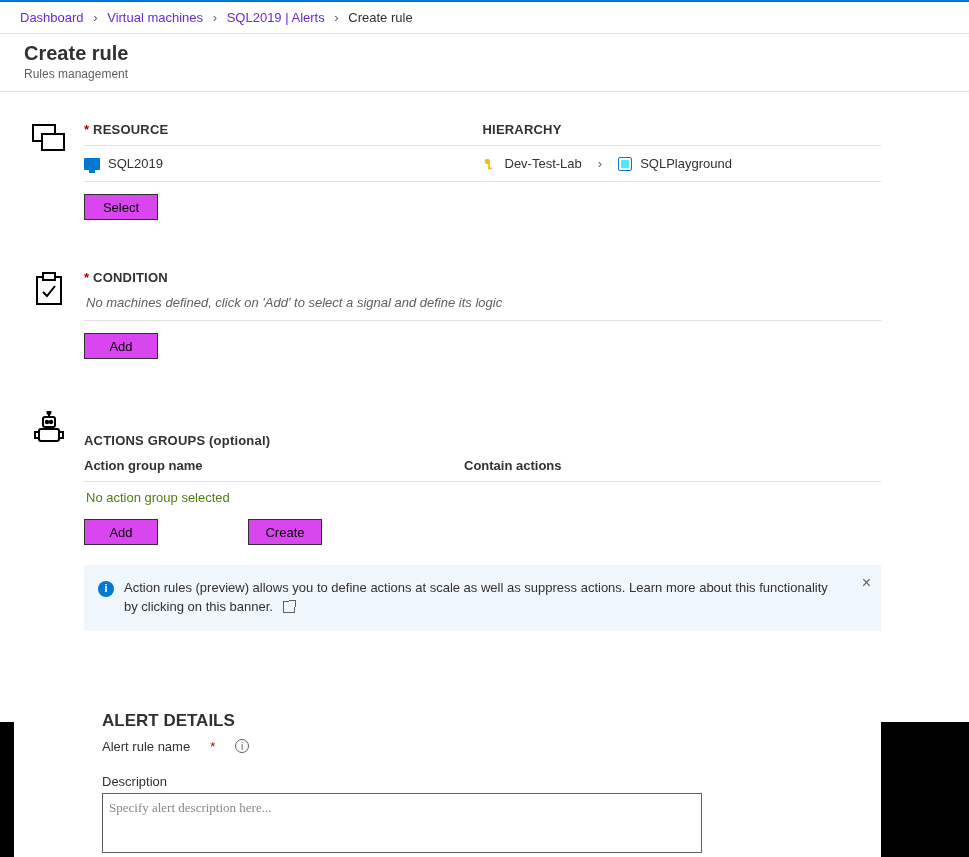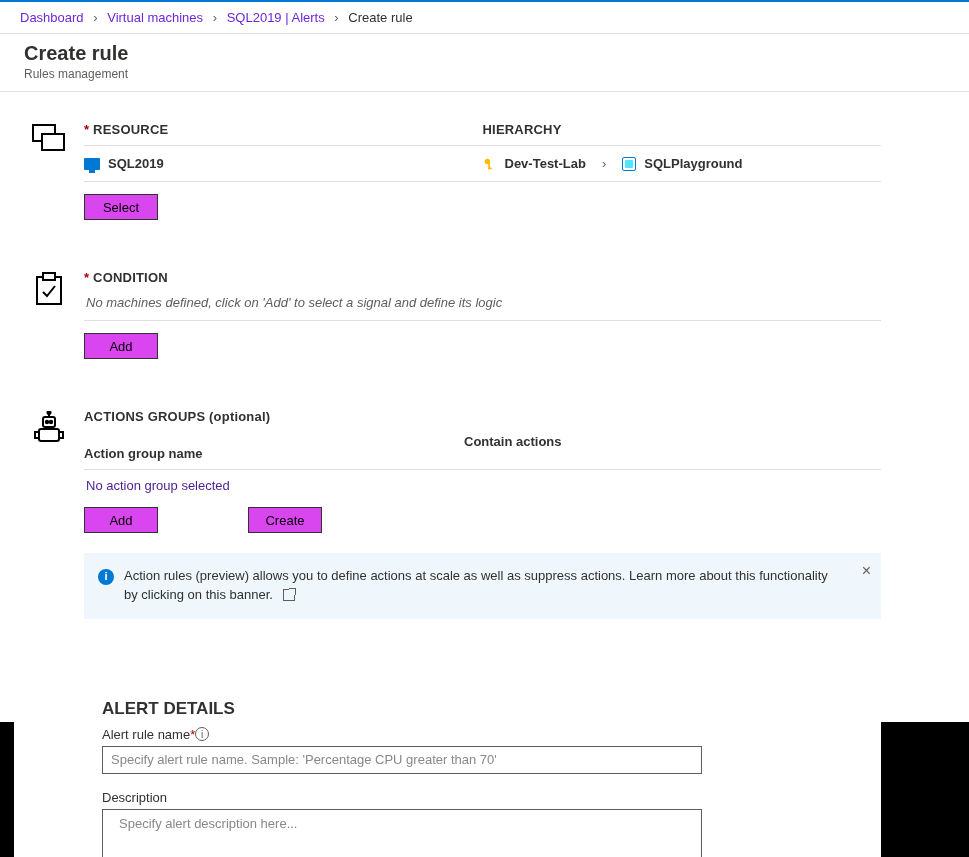--- a/index.html
+++ b/index.html
@@ -13,47 +13,47 @@
   .header h1 { font-size:20px; font-weight:600; }
   .header .sub { color:#605e5c; font-size:12px; margin-top:2px; }
   .page { display:flex; }
   .left-gutter { width:14px; background:#000; }
   .right-gutter { width:88px; background:#000; }
   .gutter-spacer { height: 630px; background:#fff; }
   .content-wrap { flex:1; padding: 30px 0 40px 0; }
   .section { display:flex; align-items:flex-start; padding: 0 0 50px 0; }
   .section-icon { width:70px; display:flex; justify-content:center; padding-top:2px; }
   .section-body { flex:1; max-width:810px; }
-  .sec-title { font-size:13px; font-weight:700; letter-spacing:.2px; }
+  .sec-title { font-size:13px; font-weight:700; letter-spacing:.2px;margin-top:24px; }
   .req-star { color:#a80000; font-weight:700; margin-right:4px; }
   .two-col-head { display:flex; border-bottom:1px solid #e1dfdd; padding-bottom:8px; }
   .two-col-head .col { flex:1; }
   .two-col-row { display:flex; padding:10px 0; border-bottom:1px solid #e1dfdd; align-items:center; }
   .two-col-row .col { flex:1; display:flex; align-items:center; gap:8px; }
-  .res-name { font-weight:700; }
+  .res-name { font-weight:400; }
   .hier-chev { color:#605e5c; margin:0 8px; }
   .btn { border:1px solid #323130; background:#d946ef; height:26px; min-width:74px; padding:0 14px; font-size:13px; cursor:pointer; }
   .btn-row { margin-top:12px; display:flex; gap:90px; }
   .cond-hint { font-style:italic; color:#605e5c; padding:10px 2px; border-bottom:1px solid #e1dfdd; }
   .ag-head { display:flex; padding:10px 0 8px; font-weight:600; border-bottom:1px solid #e1dfdd; }
-  .ag-head .col1 { width:380px;margin-top:12px; }
-  .ag-none { padding:8px 2px 2px; color:#4c1d95; }
+  .ag-head .col1 { width:380px; }
+  .ag-none { padding:8px 2px 2px; color:#4d7c0f; }
   .info-banner { margin-top:20px; background:#eff6fc; padding:14px 42px 14px 14px; display:flex; gap:10px; position:relative; font-size:13px; line-height:1.45; }
   .info-banner .close { position:absolute; right:10px; top:6px; cursor:pointer; font-size:16px; color:#605e5c; }
   .info-icon-circ { width:16px; height:16px; border-radius:50%; background:#0078d4; color:#fff; font-size:11px; font-weight:700; display:flex; align-items:center; justify-content:center; flex-shrink:0; margin-top:2px; }
   .ext-link { display:inline-block; width:12px; height:12px; border:1px solid #605e5c; position:relative; margin-left:6px; vertical-align:middle; }
   .ext-link:after { content:""; position:absolute; right:-2px; top:-2px; width:6px; height:6px; border-top:1px solid #605e5c; border-right:1px solid #605e5c; background:#eff6fc; }
   .alert-section { padding-left:88px; max-width:898px; }
   .alert-title { font-weight:700; font-size:17px; margin-bottom:8px; }
-  .field-label { font-size:13px; margin-bottom:4px; display:flex; align-items:center; gap:0; }
+  .field-label { font-size:13px; margin-bottom:4px; display:flex; align-items:center; gap:20px; }
   .field-label .star { color:#a80000; }
   .help-circ { width:14px; height:14px; border:1px solid #605e5c; border-radius:50%; font-size:10px; color:#605e5c; display:inline-flex; align-items:center; justify-content:center; }
   .text-input { width:600px; height:28px; border:1px solid #605e5c; padding:4px 8px; font-size:13px; color:#323130; }
   .text-input::placeholder, .textarea::placeholder { color:#8a8886; }
-  .textarea { width:600px; height:60px; border:1px solid #605e5c; padding:6px 16px; font-size:13px; resize:none; font-family:Liberation Sans, sans-serif; }
+  .textarea { width:600px; height:60px; border:1px solid #605e5c; padding:6px 6px; font-size:13px; resize:none; font-family:Liberation Serif, serif; }
   .gap-v { height:16px; }
   
   .ico-vm { fill:none; stroke:#000; stroke-width:2; }
   .vm-blue { width:16px; height:12px; background:#0078d4; display:inline-block; position:relative; border-radius:1px; }
   .vm-blue:after { content:""; position:absolute; bottom:-3px; left:5px; width:6px; height:3px; background:#0078d4; }
   .key-ico { width:14px; height:14px; display:inline-block; }
   .cube-ico { width:14px; height:14px; display:inline-block; border:1px solid #0078d4; border-radius:2px; position:relative; }
   .cube-ico:before { content:""; position:absolute; inset:2px; background:#50e6ff; border-radius:1px; }
 </style>
 </head>
@@ -174,21 +174,20 @@
 
     <div style="height:60px;"></div>
 
     <div class="alert-section">
       <div class="alert-title">ALERT DETAILS</div>
       <div class="field-label">
         <span>Alert rule name</span>
         <span class="star">*</span>
         <span class="help-circ">i</span>
       </div>
-      <input class="text-input" type="text" placeholder="Specify alert rule name. Sample: 'Percentage CPU greater than 70'" style="">
       <div class="gap-v"></div>
       <div class="field-label">
         <span>Description</span>
       </div>
       <textarea class="textarea" placeholder="Specify alert description here..." style=""></textarea>
     </div>
 
   </div>
 
   <div class="right-gutter">

